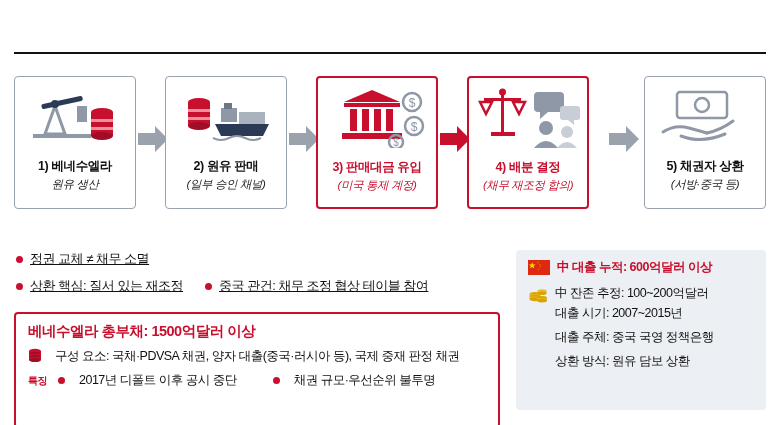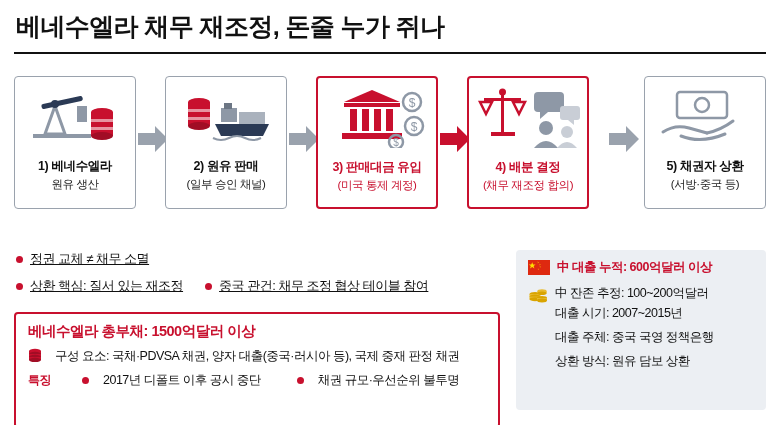--- a/index.html
+++ b/index.html
@@ -75,20 +75,21 @@
     line-height: 1.25;
     letter-spacing: -0.4px;
     margin-top: 10px;
   }
   .step .cap2 {
     font-size: 11.5px;
     line-height: 1.25;
     letter-spacing: -0.4px;
     margin-top: 2px;
     color: #222222;
+    font-style: italic;
   }
   .step.highlight .cap1 { color: #c8102e; }
   .step.highlight .cap2 { color: #c8102e; }
 
   .s1 { left: 0px; }
   .s2 { left: 151px; }
   .s3 { left: 302px; }
   .s4 { left: 453px; }
   .s5 { left: 630px; }
 
@@ -156,24 +157,24 @@
   .redbox .rrow {
     display: flex;
     align-items: center;
     font-size: 12.5px;
     letter-spacing: -0.5px;
     margin-bottom: 7px;
     white-space: nowrap;
     gap: 7px;
   }
   .tag {
-    font-size: 12px;
+    font-size: 10px;
     font-weight: bold;
     color: #c8102e;
-    margin-right: 24px;
+    margin-right: 4px;
   }
   .coin-icon {
     margin-right: 6px;
     flex: none;
   }
 
   
   .graybox {
     position: absolute;
     left: 516px;
@@ -206,21 +207,20 @@
     display: block;
     margin-top: 3px;
   }
   .noicon { padding-left: 27px; }
 </style>
 </head>
 <body>
 
 <div class="page">
 
-  <div class="title">베네수엘라 채무 재조정, 돈줄 누가 쥐나</div>
   <div class="title-rule"></div>
 
   <div class="flow">
 
     <div class="step s1">
       <div class="art">
         <svg width="92" height="60" viewBox="0 0 92 60">
           <rect x="4" y="48" width="58" height="4" fill="#8e98a6"></rect>
           <path d="M16 48 L26 20 L36 48 Z" fill="none" stroke="#8e98a6" stroke-width="3"></path>
           <rect x="12" y="14" width="42" height="5" rx="2" fill="#2b3a55" transform="rotate(-12 33 16)"></rect>

